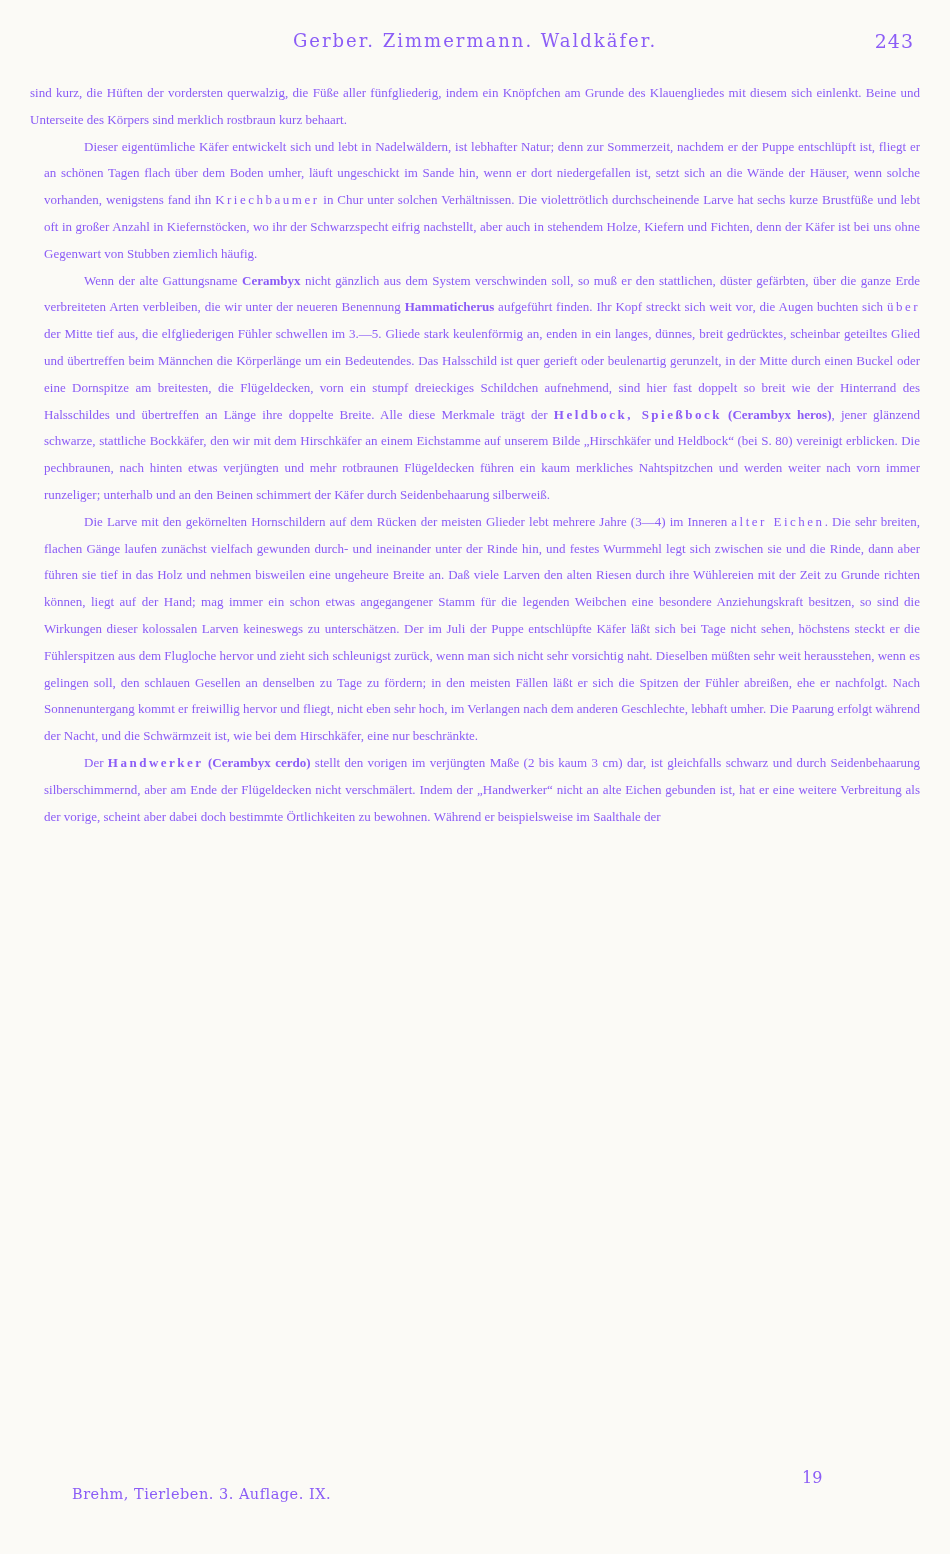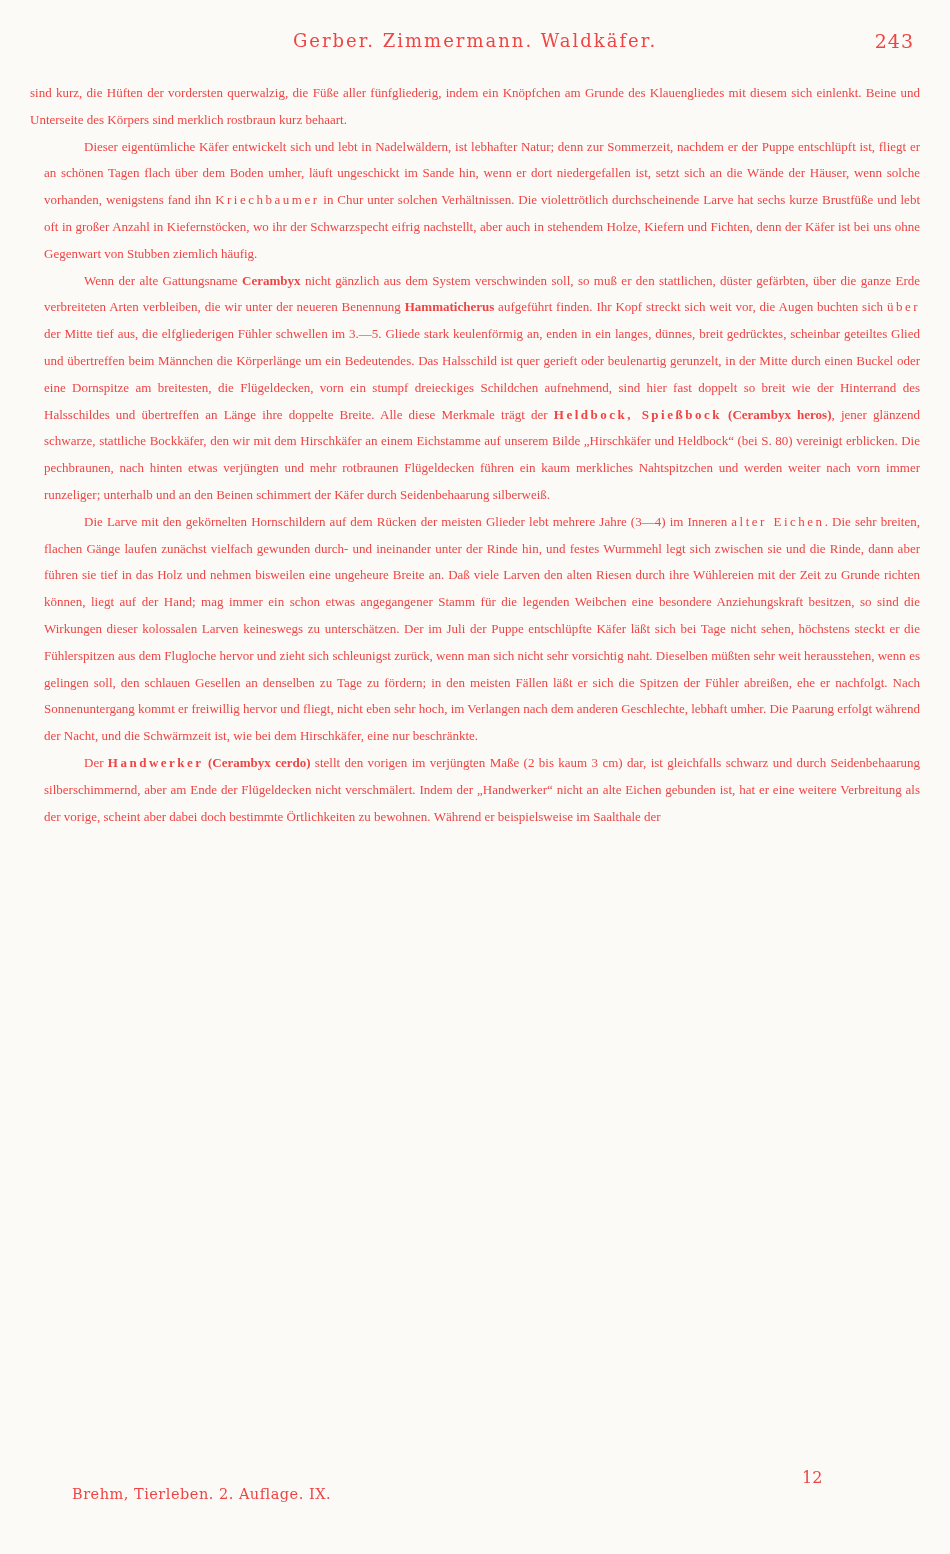--- a/index.html
+++ b/index.html
@@ -6,21 +6,21 @@
     margin: 0;
     padding: 0;
     background: #e8e6e1;
   }
   .page {
     position: relative;
     width: 950px;
     height: 1554px;
     margin: 0 auto;
     background: #fbfaf6;
-    color: #ef4444;
+    color: #8b5cf6;
     font-family: "DejaVu Serif", "Liberation Serif", serif;
     overflow: hidden;
   }
   .running-header {
     position: absolute;
     top: 30px;
     left: 30px;
     right: 30px;
     height: 28px;
     text-align: center;
@@ -80,17 +80,17 @@
 
   <div class="page-body">
 
   <p class="para"><span>sind kurz, die Hüften der vordersten querwalzig, die Füße aller fünfgliederig, indem ein Knöpfchen am Grunde des Klauengliedes mit diesem sich einlenkt. Beine und Unterseite des Körpers sind merklich rostbraun kurz behaart.</span></p>
       <p class="para indent"><span>Dieser eigentümliche Käfer entwickelt sich und lebt in Nadelwäldern, ist lebhafter Natur; denn zur Sommerzeit, nachdem er der Puppe entschlüpft ist, fliegt er an schönen Tagen flach über dem Boden umher, läuft ungeschickt im Sande hin, wenn er dort niedergefallen ist, setzt sich an die Wände der Häuser, wenn solche vorhanden, wenigstens fand ihn </span><span class="run-spaced">Kriechbaumer</span><span> in Chur unter solchen Verhältnissen. Die violettrötlich durchscheinende Larve hat sechs kurze Brustfüße und lebt oft in großer Anzahl in Kiefernstöcken, wo ihr der Schwarzspecht eifrig nachstellt, aber auch in stehendem Holze, Kiefern und Fichten, denn der Käfer ist bei uns ohne Gegenwart von Stubben ziemlich häufig.</span></p>
       <p class="para indent"><span>Wenn der alte Gattungsname </span><span class="run-bold">Cerambyx</span><span> nicht gänzlich aus dem System verschwinden soll, so muß er den stattlichen, düster gefärbten, über die ganze Erde verbreiteten Arten verbleiben, die wir unter der neueren Benennung </span><span class="run-bold">Hammaticherus</span><span> aufgeführt finden. Ihr Kopf streckt sich weit vor, die Augen buchten sich </span><span class="run-spaced">über</span><span> der Mitte tief aus, die elfgliederigen Fühler schwellen im 3.—5. Gliede stark keulenförmig an, enden in ein langes, dünnes, breit gedrücktes, scheinbar geteiltes Glied und übertreffen beim Männchen die Körperlänge um ein Bedeutendes. Das Halsschild ist quer gerieft oder beulenartig gerunzelt, in der Mitte durch einen Buckel oder eine Dornspitze am breitesten, die Flügeldecken, vorn ein stumpf dreieckiges Schildchen aufnehmend, sind hier fast doppelt so breit wie der Hinterrand des Halsschildes und übertreffen an Länge ihre doppelte Breite. Alle diese Merkmale trägt der </span><span class="run-bold-spaced">Heldbock, Spießbock</span><span class="run-bold"> (Cerambyx heros)</span><span>, jener glänzend schwarze, stattliche Bockkäfer, den wir mit dem Hirschkäfer an einem Eichstamme auf unserem Bilde „Hirschkäfer und Heldbock“ (bei S. 80) vereinigt erblicken. Die pechbraunen, nach hinten etwas verjüngten und mehr rotbraunen Flügeldecken führen ein kaum merkliches Nahtspitzchen und werden weiter nach vorn immer runzeliger; unterhalb und an den Beinen schimmert der Käfer durch Seidenbehaarung silberweiß.</span></p>
       <p class="para indent"><span>Die Larve mit den gekörnelten Hornschildern auf dem Rücken der meisten Glieder lebt mehrere Jahre (3—4) im Inneren </span><span class="run-spaced">alter Eichen</span><span>. Die sehr breiten, flachen Gänge laufen zunächst vielfach gewunden durch- und ineinander unter der Rinde hin, und festes Wurmmehl legt sich zwischen sie und die Rinde, dann aber führen sie tief in das Holz und nehmen bisweilen eine ungeheure Breite an. Daß viele Larven den alten Riesen durch ihre Wühlereien mit der Zeit zu Grunde richten können, liegt auf der Hand; mag immer ein schon etwas angegangener Stamm für die legenden Weibchen eine besondere Anziehungskraft besitzen, so sind die Wirkungen dieser kolossalen Larven keineswegs zu unterschätzen. Der im Juli der Puppe entschlüpfte Käfer läßt sich bei Tage nicht sehen, höchstens steckt er die Fühlerspitzen aus dem Flugloche hervor und zieht sich schleunigst zurück, wenn man sich nicht sehr vorsichtig naht. Dieselben müßten sehr weit herausstehen, wenn es gelingen soll, den schlauen Gesellen an denselben zu Tage zu fördern; in den meisten Fällen läßt er sich die Spitzen der Fühler abreißen, ehe er nachfolgt. Nach Sonnenuntergang kommt er freiwillig hervor und fliegt, nicht eben sehr hoch, im Verlangen nach dem anderen Geschlechte, lebhaft umher. Die Paarung erfolgt während der Nacht, und die Schwärmzeit ist, wie bei dem Hirschkäfer, eine nur beschränkte.</span></p>
       <p class="para indent"><span>Der </span><span class="run-bold-spaced">Handwerker</span><span class="run-bold"> (Cerambyx cerdo)</span><span> stellt den vorigen im verjüngten Maße (2 bis kaum 3 cm) dar, ist gleichfalls schwarz und durch Seidenbehaarung silberschimmernd, aber am Ende der Flügeldecken nicht verschmälert. Indem der „Handwerker“ nicht an alte Eichen gebunden ist, hat er eine weitere Verbreitung als der vorige, scheint aber dabei doch bestimmte Örtlichkeiten zu bewohnen. Während er beispielsweise im Saalthale der</span></p>
     </div>
 
-  <div class="footer-imprint">Brehm, Tierleben. 2. Auflage. IX.</div>
+  <div class="footer-imprint">Brehm, Tierleben. 3. Auflage. IX.</div>
 
-  <div class="signature-mark">12</div>
+  <div class="signature-mark">19</div>
 
 </div>
 
 </body></html>

